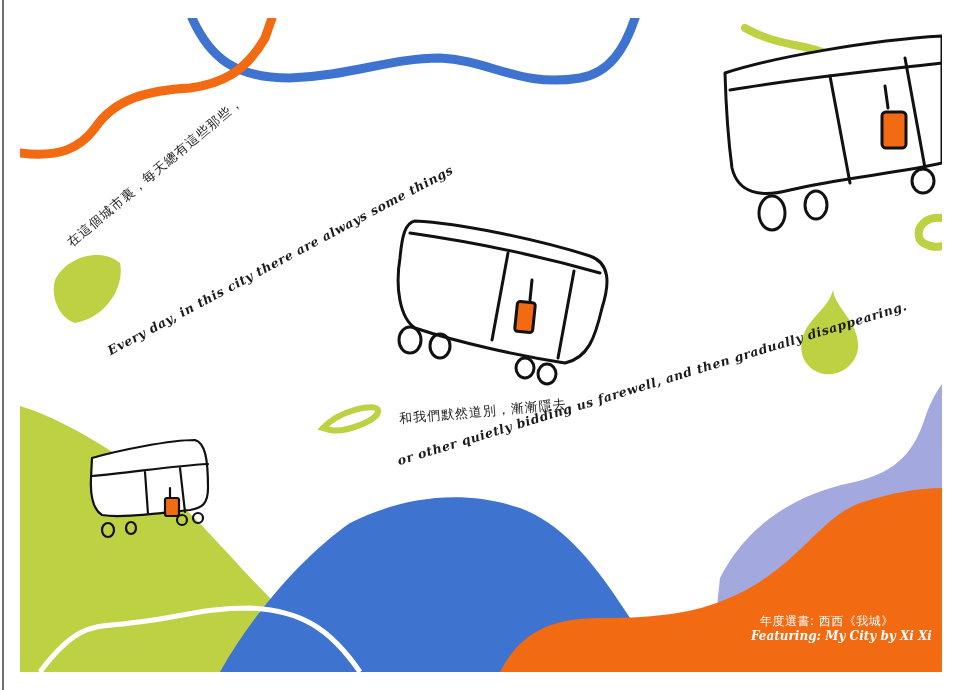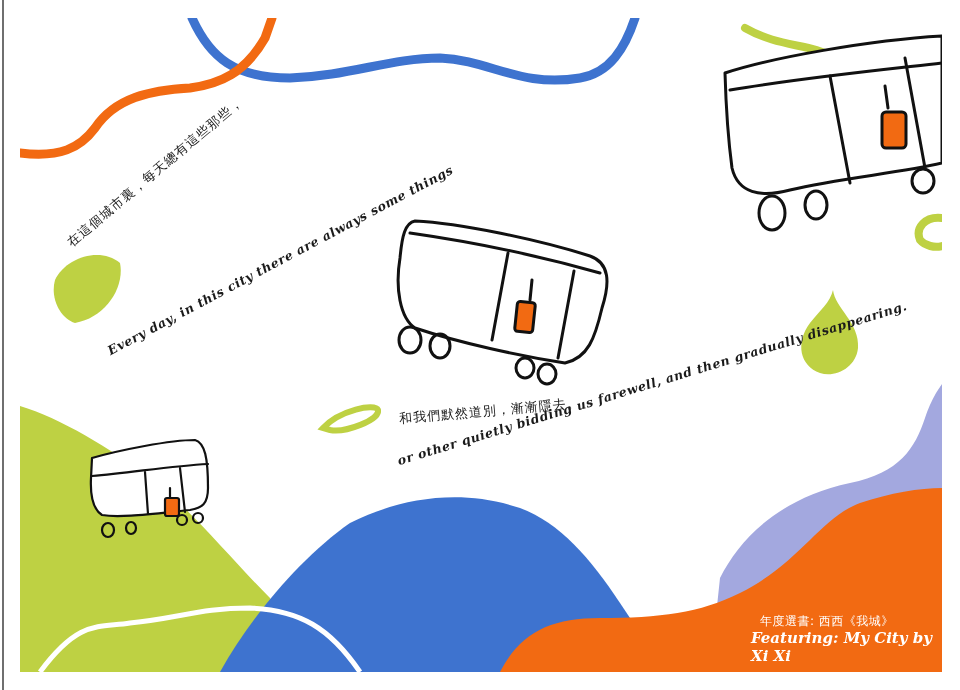--- a/index.html
+++ b/index.html
@@ -23,21 +23,21 @@
       font-family: "DejaVu Serif", serif; font-style: italic; font-weight: bold;
       font-size: 13px; letter-spacing: 0.6px;
     }
     .credit-zh {
       position: absolute; left: 740px; top: 595px; color: #fff;
       font-family: "DejaVu Sans", sans-serif; font-size: 12px; letter-spacing: 0.5px;
     }
     .credit-en {
       position: absolute; left: 731px; top: 611px; color: #fff;
       font-family: "DejaVu Serif", serif; font-style: italic; font-weight: bold;
-      font-size: 15px;
+      font-size: 12px;
     }
   </style>
 </head>
 <body>
 
 <div class="frame-left"></div>
 
 <div class="art">
   <svg class="scene" width="922" height="654" viewBox="0 0 922 654">
 

